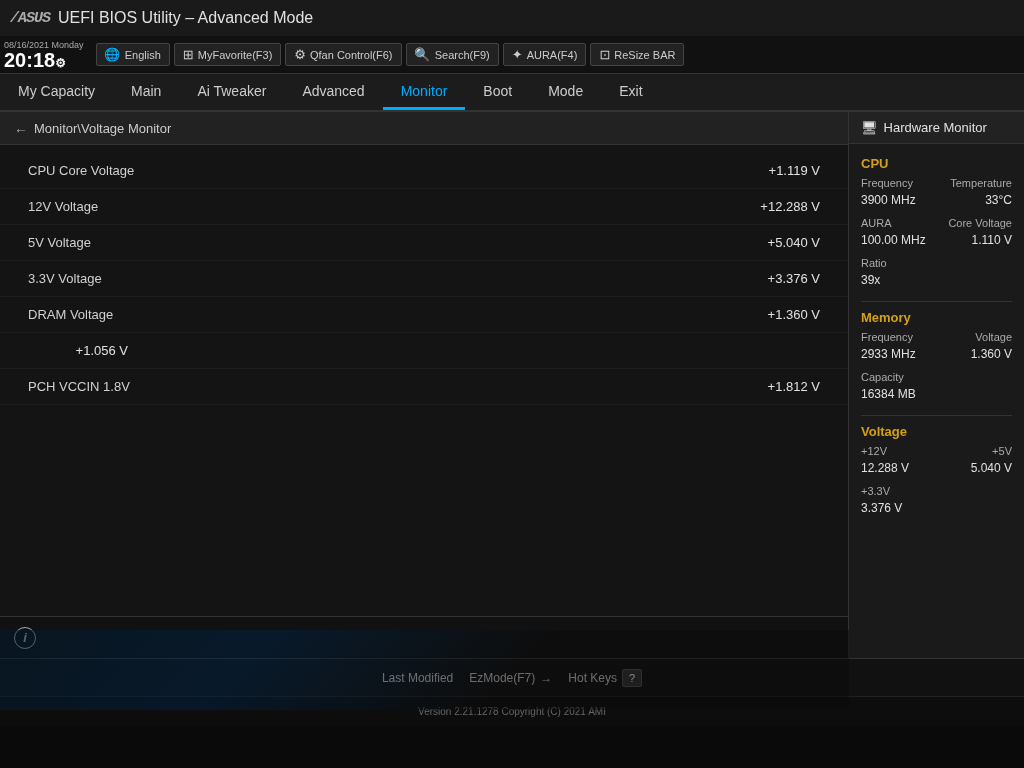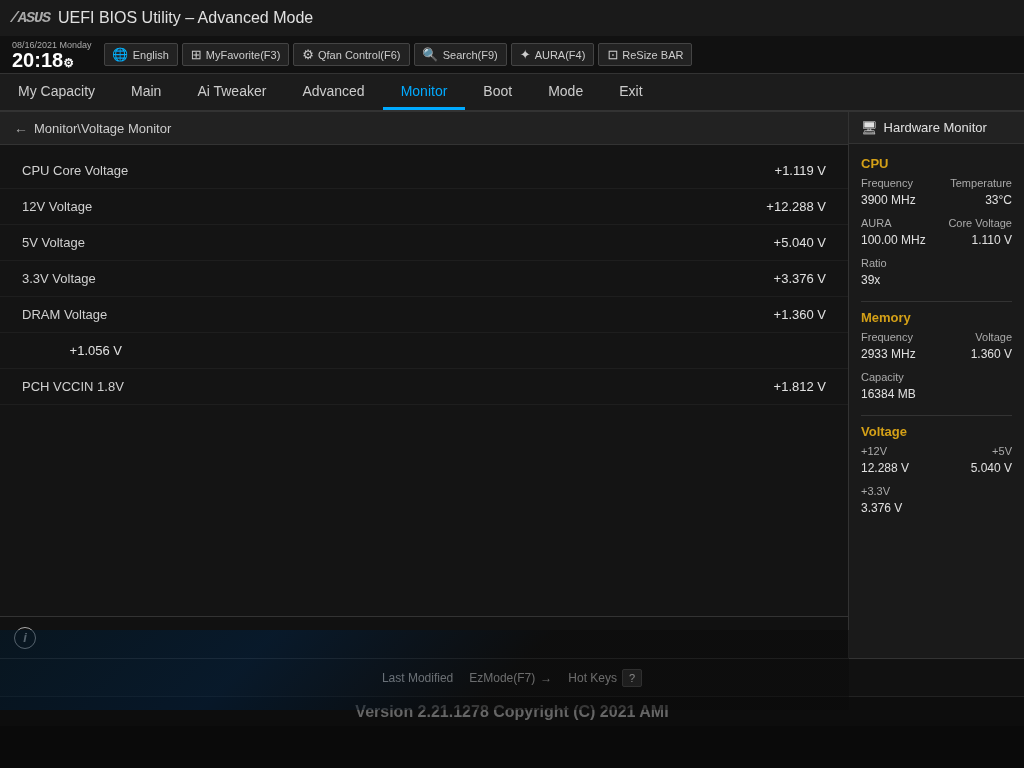--- a/index.html
+++ b/index.html
@@ -31,21 +31,21 @@
       margin-right: 0;
       font-family: Liberation Mono, monospace;
     }
 
     
     #toolbar {
       background: #111;
       height: 38px;
       display: flex;
       align-items: center;
-      padding: 0 12px;
+      padding: 0 4px;
       gap: 4px;
       border-bottom: 1px solid #333;
     }
     #datetime {
       display: flex;
       flex-direction: column;
       margin-right: 8px;
     }
     #date-text {
       font-size: 9px;
@@ -125,21 +125,21 @@
     }
 
     
     #voltage-table {
       flex: 1;
       padding: 8px 0;
     }
     .voltage-row {
       display: flex;
       align-items: center;
-      padding: 10px 22px;
+      padding: 10px 28px;
       border-bottom: 1px solid #1e1e1e;
     }
     .voltage-label {
       flex: 1;
       font-size: 13px;
       color: #d0d0d0;
     }
     .voltage-value {
       font-size: 13px;
       color: #e0e0e0;
@@ -248,24 +248,23 @@
       border-radius: 2px;
     }
 
     
     #footer {
       background: #0d0d0d;
       height: 30px;
       display: flex;
       align-items: center;
       justify-content: center;
-      font-size: 16px;
+      font-size: 10px;
       color: #666;
       border-top: 1px solid #222;
-      font-weight: bold;
     }
 
     
     #bg-decor {
       position: absolute;
       bottom: 58px;
       left: 0;
       right: 175px;
       height: 80px;
       background: linear-gradient(135deg, #001a2e 0%, #002244 30%, #0a0a0a 60%);

